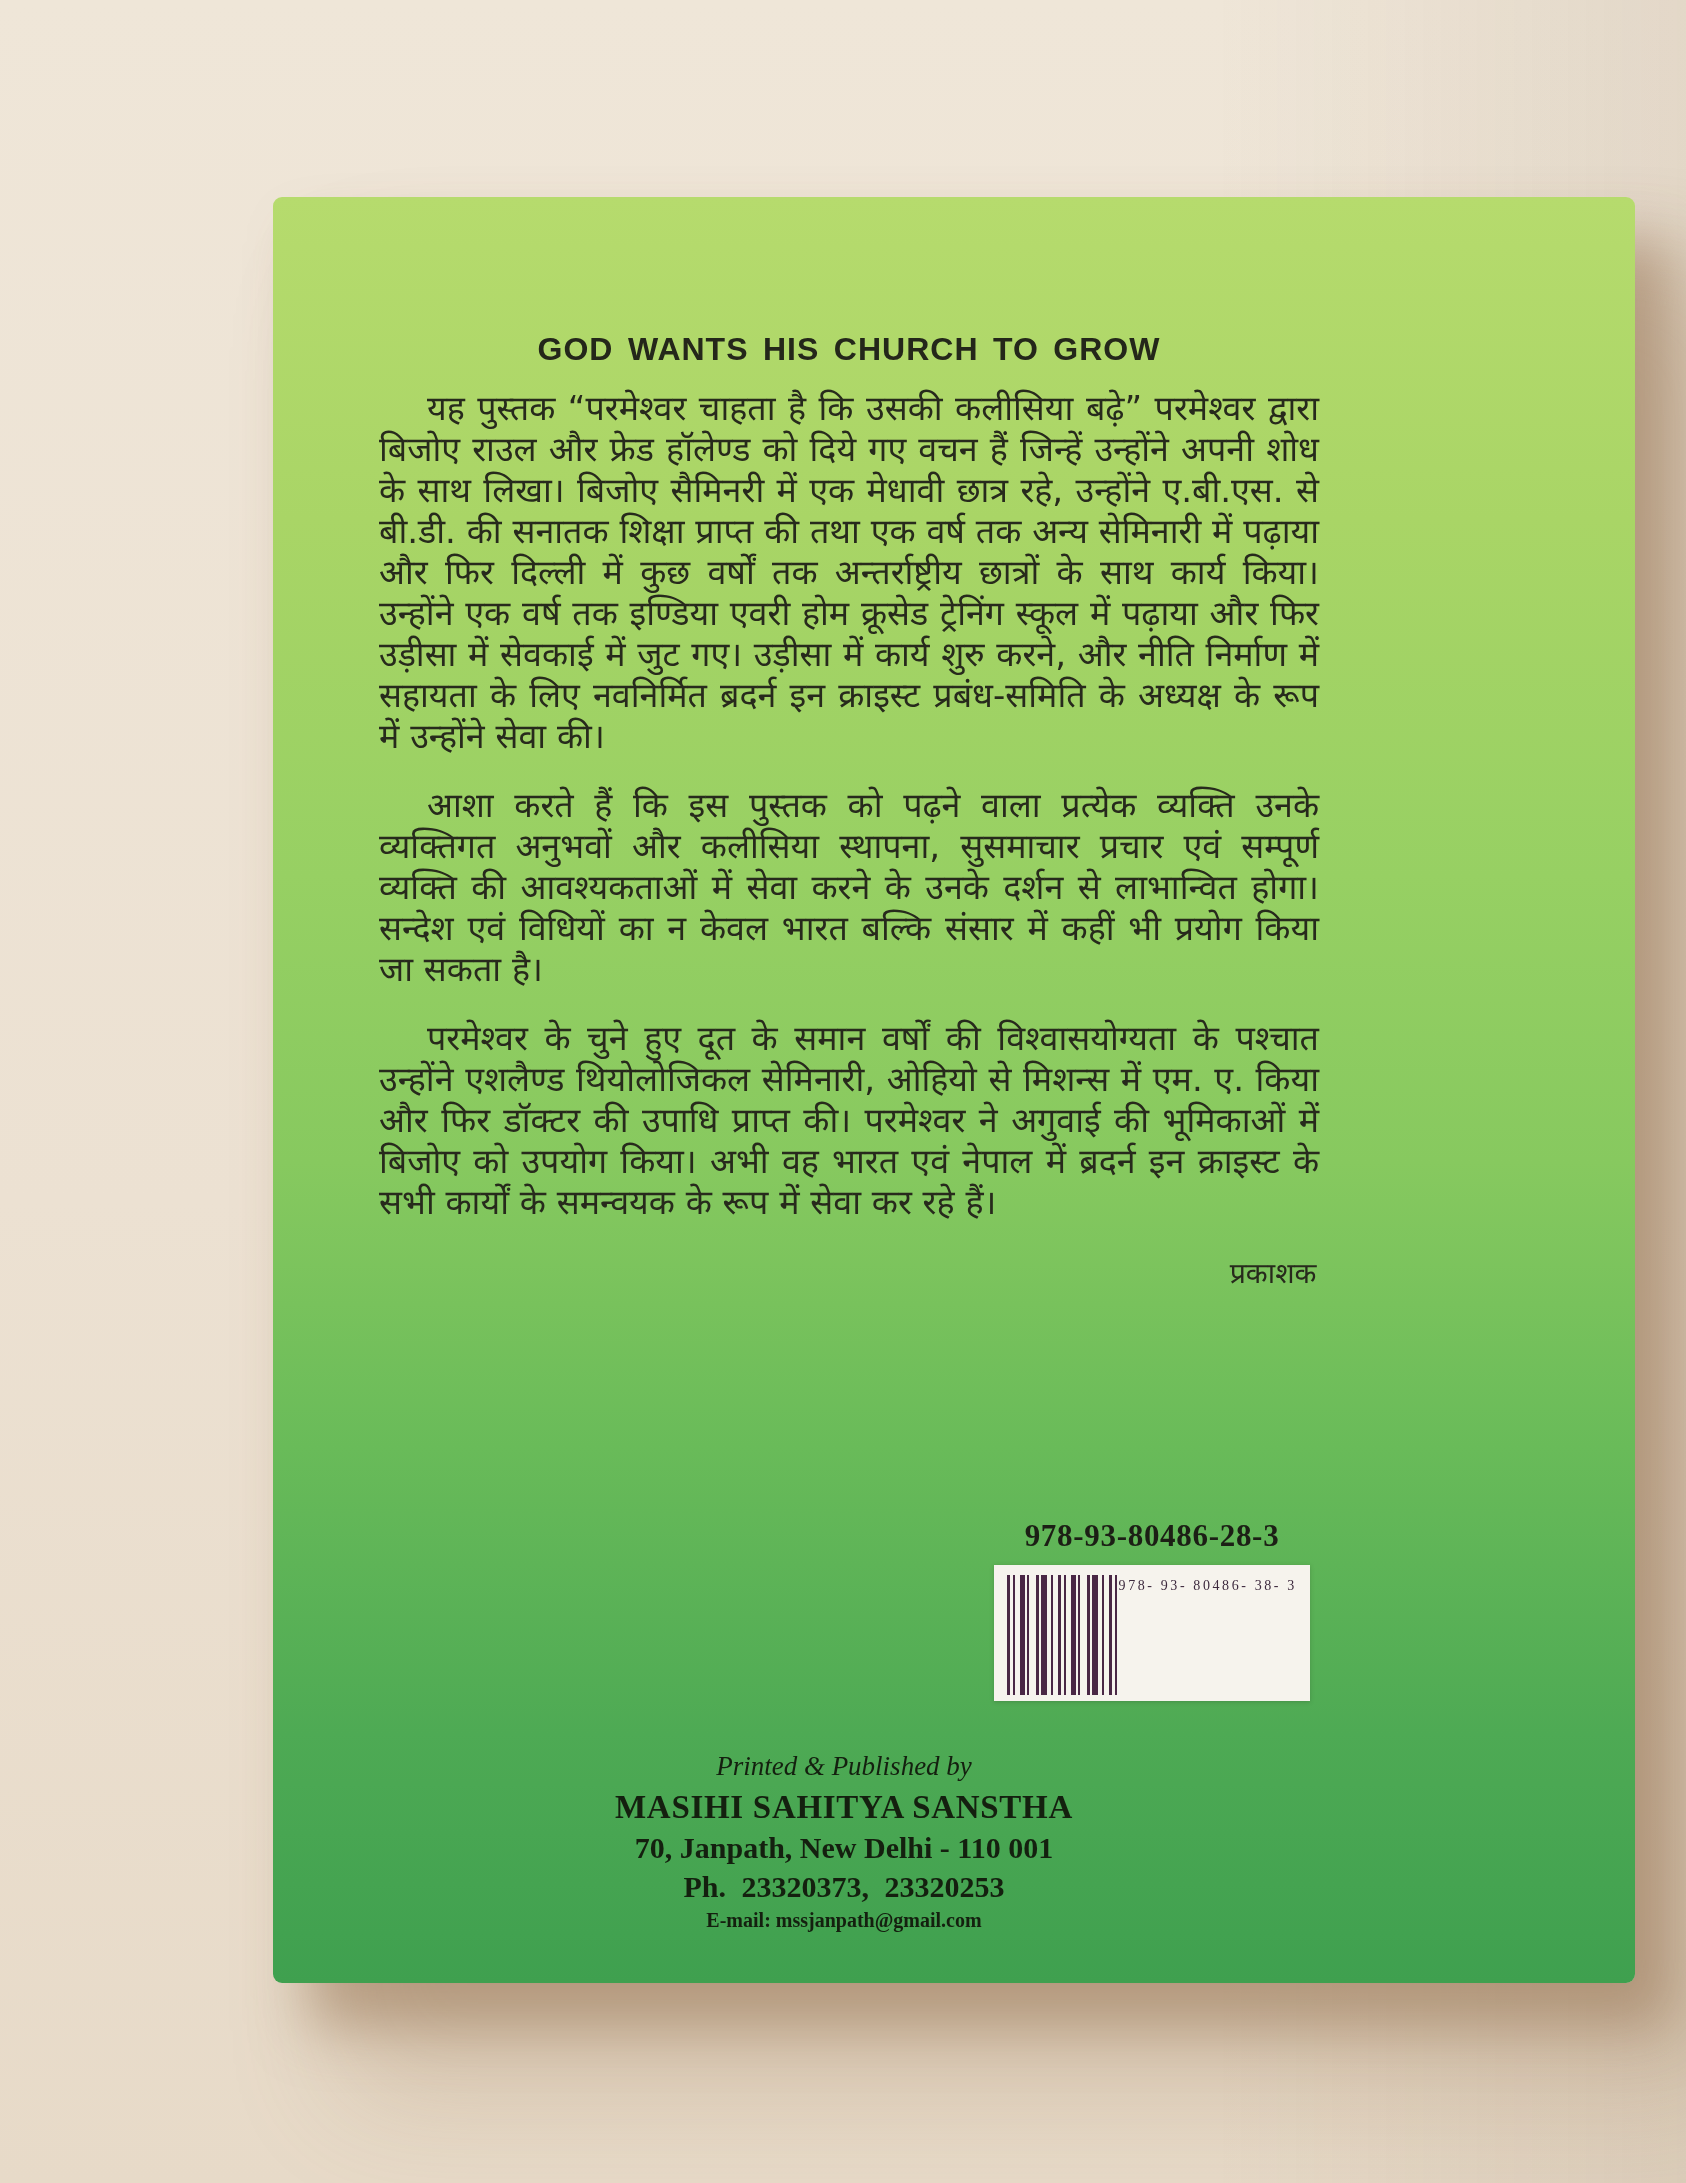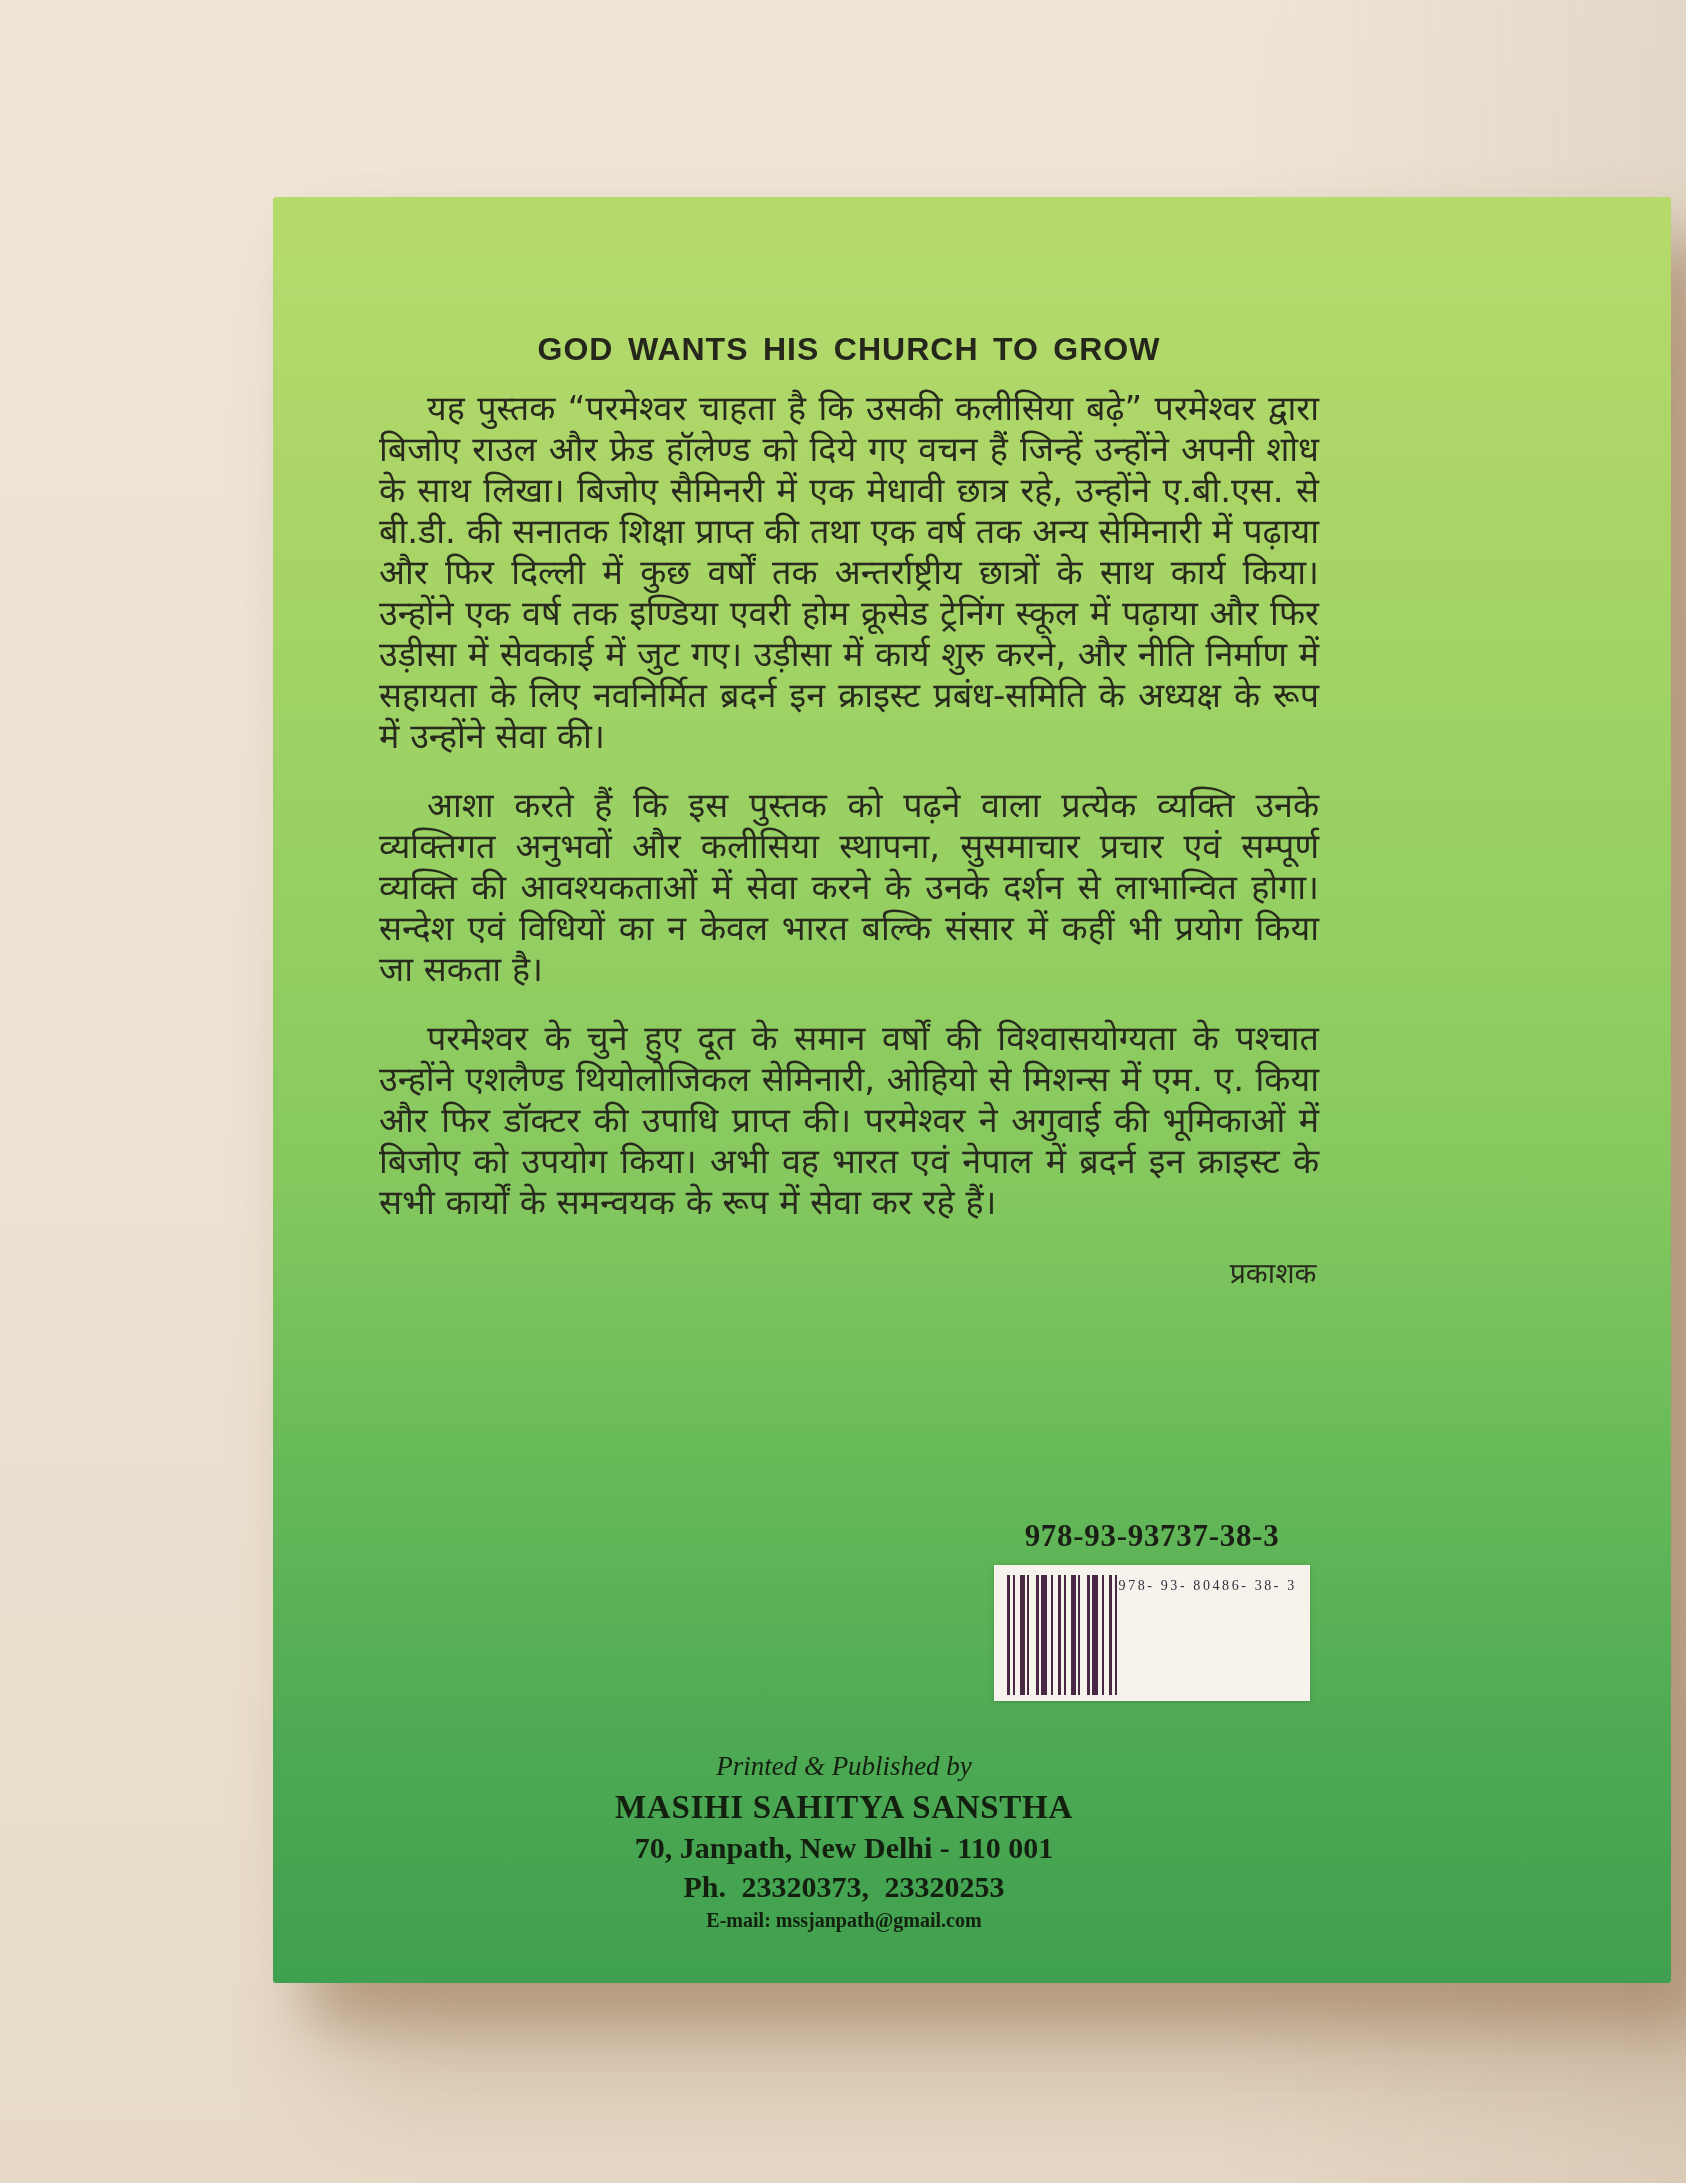--- a/index.html
+++ b/index.html
@@ -10,33 +10,32 @@
       linear-gradient(180deg, #efe6d8 0%, #ece1d2 55%, #e7dac8 100%);
     font-family:"Liberation Sans", sans-serif;
     overflow:hidden;
     position:relative;
   }
   .stage{position:absolute;inset:0;}
   .book{
     position:absolute;
     left:273px; top:197px;
     width:1362px; height:1786px;
-    border-radius:3px;
+    border-radius:9px;
     background:linear-gradient(180deg,
       #b6db6d 0%,
       #a9d566 18%,
       #97d063 38%,
       #87c95f 54%,
       #69bb59 70%,
       #4eaa54 86%,
       #3fa04f 100%);
     box-shadow:
       36px 43px 56px 0 rgba(148,112,78,0.50),
       86px 99px 113px 16.5px rgba(148,112,78,0.22);
-    padding-left: 36px;
   }
   .cover-text{
     position:absolute;
     left:106px; top:0;
     width:940px;
     color:#272a1c;
   }
   .title{
     margin-top:134px;
     text-align:center;
@@ -131,21 +130,21 @@
       <p class="para">यह पुस्तक “परमेश्वर चाहता है कि उसकी कलीसिया बढ़े” परमेश्वर द्वारा बिजोए राउल और फ्रेड हॉलेण्ड को दिये गए वचन हैं जिन्हें उन्होंने अपनी शोध के साथ लिखा। बिजोए सैमिनरी में एक मेधावी छात्र रहे, उन्होंने ए.बी.एस. से बी.डी. की सनातक शिक्षा प्राप्त की तथा एक वर्ष तक अन्य सेमिनारी में पढ़ाया और फिर दिल्ली में कुछ वर्षों तक अन्तर्राष्ट्रीय छात्रों के साथ कार्य किया। उन्होंने एक वर्ष तक इण्डिया एवरी होम क्रूसेड ट्रेनिंग स्कूल में पढ़ाया और फिर उड़ीसा में सेवकाई में जुट गए। उड़ीसा में कार्य शुरु करने, और नीति निर्माण में सहायता के लिए नवनिर्मित ब्रदर्न इन क्राइस्ट प्रबंध-समिति के अध्यक्ष के रूप में उन्होंने सेवा की।</p>
 
       <p class="para">आशा करते हैं कि इस पुस्तक को पढ़ने वाला प्रत्येक व्यक्ति उनके व्यक्तिगत अनुभवों और कलीसिया स्थापना, सुसमाचार प्रचार एवं सम्पूर्ण व्यक्ति की आवश्यकताओं में सेवा करने के उनके दर्शन से लाभान्वित होगा। सन्देश एवं विधियों का न केवल भारत बल्कि संसार में कहीं भी प्रयोग किया जा सकता है।</p>
 
       <p class="para">परमेश्वर के चुने हुए दूत के समान वर्षों की विश्वासयोग्यता के पश्चात उन्होंने एशलैण्ड थियोलोजिकल सेमिनारी, ओहियो से मिशन्स में एम. ए. किया और फिर डॉक्टर की उपाधि प्राप्त की। परमेश्वर ने अगुवाई की भूमिकाओं में बिजोए को उपयोग किया। अभी वह भारत एवं नेपाल में ब्रदर्न इन क्राइस्ट के सभी कार्यों के समन्वयक के रूप में सेवा कर रहे हैं।</p>
 
       <div class="signature">प्रकाशक</div>
     </div>
 
     <div class="isbn-block">
-      <div class="isbn">978-93-93737-38-3</div>
+      <div class="isbn">978-93-80486-28-3</div>
       <div class="barcode-box">
         <div class="bars"></div>
         <div class="barcode-num">978- 93- 80486- 38- 3</div>
       </div>
     </div>
 
     <div class="publisher">
       <div class="pub-printed">Printed &amp; Published by</div>
       <div class="pub-name">MASIHI SAHITYA SANSTHA</div>
       <div class="pub-address">70, Janpath, New Delhi - 110 001</div>

